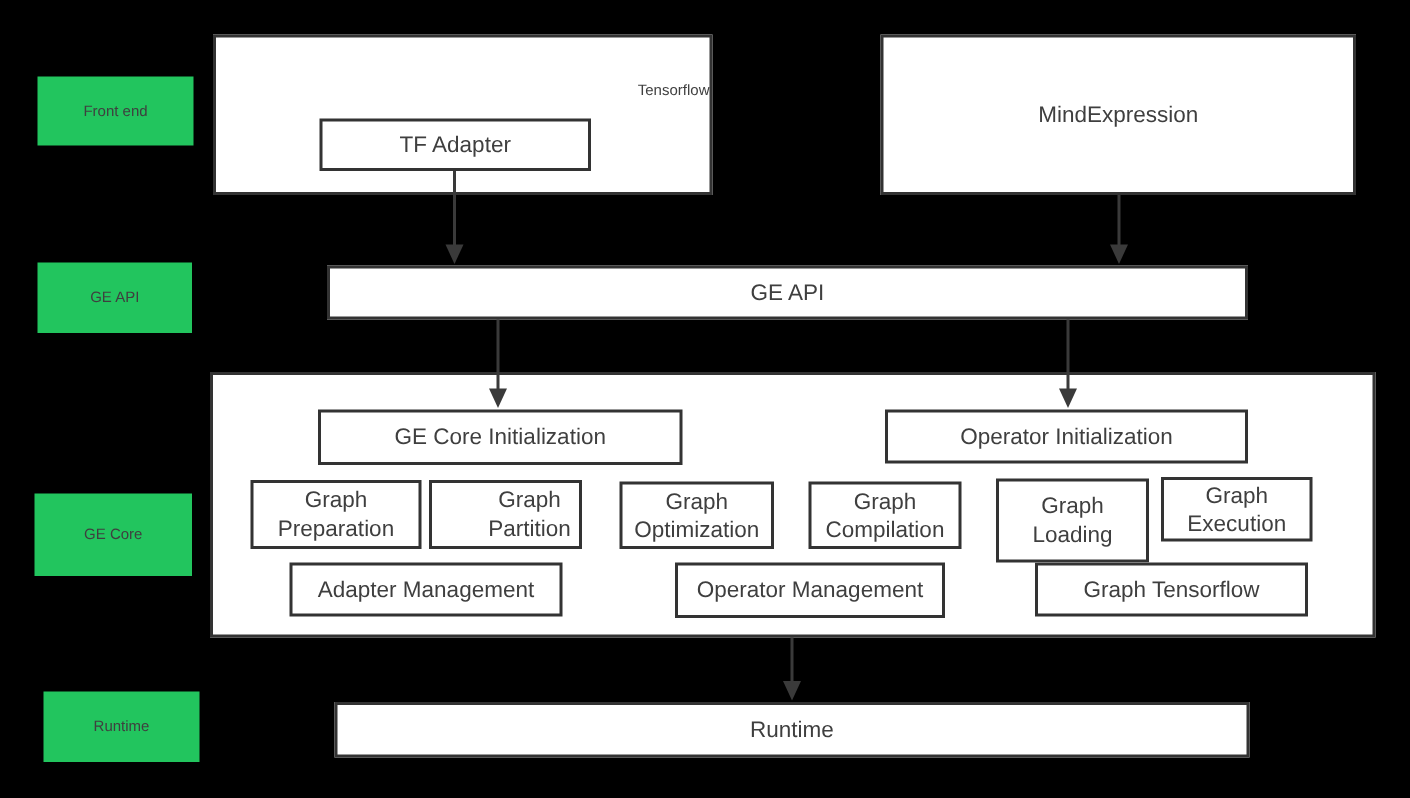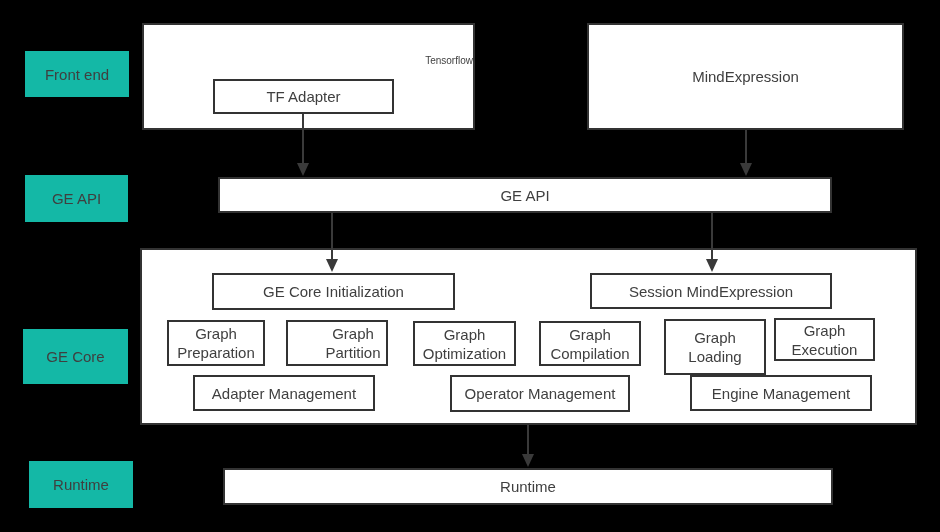--- a/index.html
+++ b/index.html
@@ -6,23 +6,23 @@
   .canvas {
     position: relative;
     width: 940px; height: 532px;
     background: #000000;
     font-family: "Liberation Sans", sans-serif;
     color: #3f3f3f;
     overflow: hidden;
   }
   .side-label {
     position: absolute;
-    background: #14b8a6;
+    background: #22c55e;
     display: flex; align-items: center; justify-content: center;
-    font-size: 15px;
+    font-size: 10px;
   }
   .box {
     position: absolute;
     background: #ffffff;
     border: 2px solid #333333;
     box-sizing: border-box;
   }
   .center {
     display: flex; align-items: center; justify-content: center;
     text-align: center;
@@ -64,32 +64,32 @@
     <div class="box center" style="left:69px; top:54px; width:181px; height:35px;">TF Adapter</div>
   </div>
 
   <div class="box center" style="left:587px; top:23px; width:317px; height:107px;">MindExpression</div>
 
   <div class="box center" style="left:218px; top:177px; width:614px; height:36px;">GE API</div>
 
   <div class="box" style="left:140px; top:248px; width:777px; height:177px;">
 
     <div class="box center" style="left:70px; top:23px; width:243px; height:37px;">GE Core Initialization</div>
-    <div class="box center" style="left:448px; top:23px; width:242px; height:36px;">Session MindExpression</div>
+    <div class="box center" style="left:448px; top:23px; width:242px; height:36px;">Operator Initialization</div>
 
-    <div class="box center" style="left:25px; top:70px; width:98px; height:46px;">Graph Preparation</div>
+    <div class="box center" style="left:25px; top:70px; width:114px; height:46px;">Graph Preparation</div>
     <div class="box center" style="left:144px; top:70px; width:102px; height:46px;padding-left:32px;">Graph Partition</div>
     <div class="box center" style="left:271px; top:71px; width:103px; height:45px;">Graph Optimization</div>
     <div class="box center" style="left:397px; top:71px; width:102px; height:45px;text-align:center;">Graph Compilation</div>
     <div class="box center" style="left:522px; top:69px; width:102px; height:56px;">Graph Loading</div>
     <div class="box center" style="left:632px; top:68px; width:101px; height:43px;">Graph Execution</div>
 
     <div class="box center" style="left:51px; top:125px; width:182px; height:36px;">Adapter Management</div>
     <div class="box center" style="left:308px; top:125px; width:180px; height:37px;">Operator Management</div>
-    <div class="box center" style="left:548px; top:125px; width:182px; height:36px;">Engine Management</div>
+    <div class="box center" style="left:548px; top:125px; width:182px; height:36px;">Graph Tensorflow</div>
   </div>
 
   <div class="box center" style="left:223px; top:468px; width:610px; height:37px;">Runtime</div>
 
   <div class="arrow" style="left:297px; top:114px; height:62px;">
     <div class="stem"></div>
     <div class="head"></div>
   </div>
   <div class="arrow" style="left:740px; top:130px; height:46px;">
     <div class="stem"></div>

